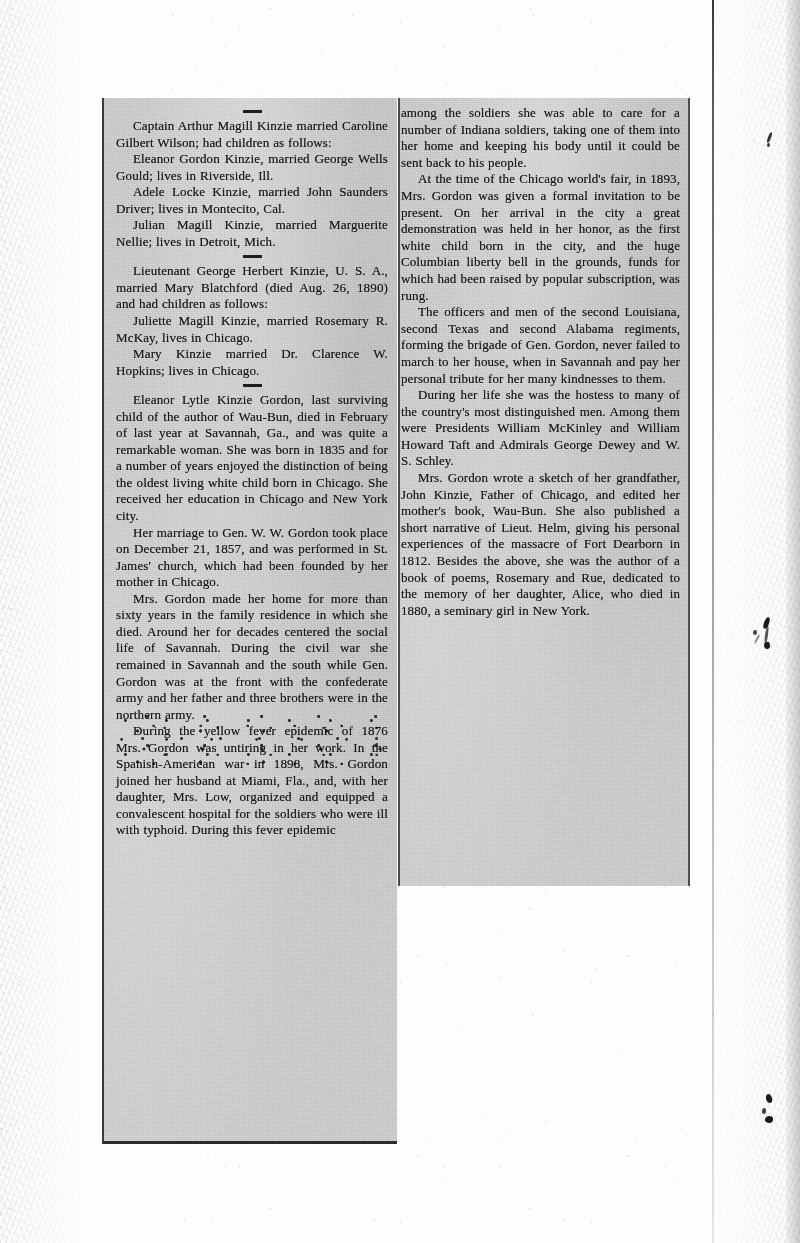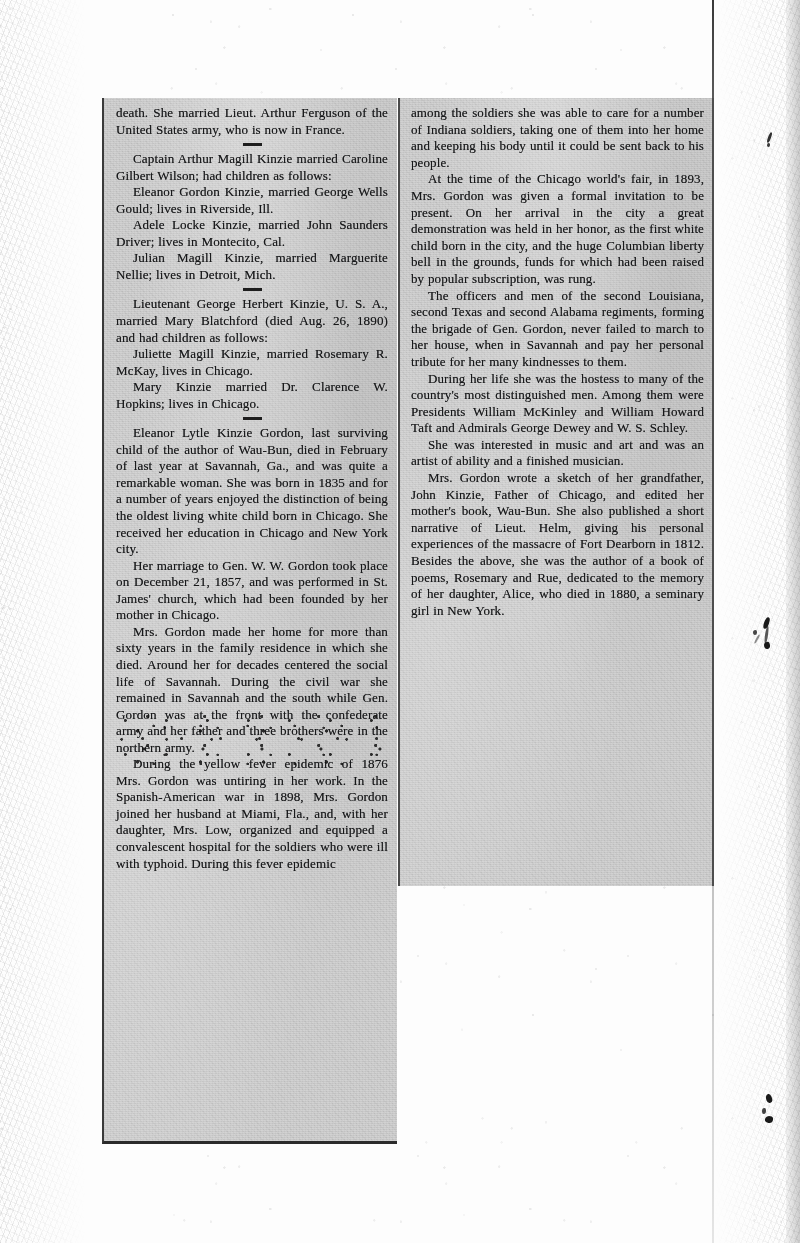--- a/index.html
+++ b/index.html
@@ -153,23 +153,23 @@
   #column-left {
     left: 0;
     width: 295px;
     height: 1046px;
     padding: 7px 9px 8px 12px;
     border-left: 2px solid #3a3a3a;
     border-bottom: 3px solid #2b2b2b;
   }
   #column-right {
     left: 296px;
-    width: 316px;
+    width: 292px;
     height: 788px;
-    padding: 7px 8px 8px 11px;
+    padding: 7px 8px 8px 1px;
     border-left: 2px solid #4a4a4a;
     border-right: 2px solid #4e4e4e;
   }
 
   .col-body {
     position: relative;
     z-index: 4;
   }
 
   p.para {
@@ -260,21 +260,20 @@
   <div class="ink-mark" style="left:766px; top:132px; width:10px; height:16px;">
     <div class="ink-stroke" style="left:2px; top:0; width:3px; height:11px; transform:rotate(18deg); opacity:.9;"></div>
     <div class="ink-stroke" style="left:1px; top:11px; width:3px; height:4px; opacity:.85;"></div>
   </div>
 
   <div id="clipping">
 
     <div id="column-left" class="column">
       <div class="col-body">
 
-        <p class="para noindent">death. She married Lieut. Arthur Ferguson of the United States army, who is now in France.</p>
 
         <div class="section-rule">
             <span></span>
           </div>
 
         <p class="para">Captain Arthur Magill Kinzie married Caroline Gilbert Wilson; had children as follows:</p>
         <p class="para">Eleanor Gordon Kinzie, married George Wells Gould; lives in Riverside, Ill.</p>
         <p class="para">Adele Locke Kinzie, married John Saunders Driver; lives in Montecito, Cal.</p>
         <p class="para">Julian Magill Kinzie, married Marguerite Nellie; lives in Detroit, Mich.</p>
 
@@ -299,19 +298,18 @@
       <div class="damage-speckle" style="left:14px; top:615px; width:268px; height:54px;"></div>
     </div>
 
     <div id="column-right" class="column">
       <div class="col-body">
 
         <p class="para noindent">among the soldiers she was able to care for a number of Indiana soldiers, taking one of them into her home and keeping his body until it could be sent back to his people.</p>
         <p class="para">At the time of the Chicago world's fair, in 1893, Mrs. Gordon was given a formal invitation to be present. On her arrival in the city a great demonstration was held in her honor, as the first white child born in the city, and the huge Columbian liberty bell in the grounds, funds for which had been raised by popular subscription, was rung.</p>
         <p class="para">The officers and men of the second Louisiana, second Texas and second Alabama regiments, forming the brigade of Gen. Gordon, never failed to march to her house, when in Savannah and pay her personal tribute for her many kindnesses to them.</p>
         <p class="para">During her life she was the hostess to many of the country's most distinguished men. Among them were Presidents William McKinley and William Howard Taft and Admirals George Dewey and W. S. Schley.</p>
-        <p class="para">She was interested in music and art and was an artist of ability and a finished musician.</p>
         <p class="para">Mrs. Gordon wrote a sketch of her grandfather, John Kinzie, Father of Chicago, and edited her mother's book, Wau-Bun. She also published a short narrative of Lieut. Helm, giving his personal experiences of the massacre of Fort Dearborn in 1812. Besides the above, she was the author of a book of poems, Rosemary and Rue, dedicated to the memory of her daughter, Alice, who died in 1880, a seminary girl in New York.</p>
       </div>
     </div>
 
   </div>
 </div>
 
 </body></html>

